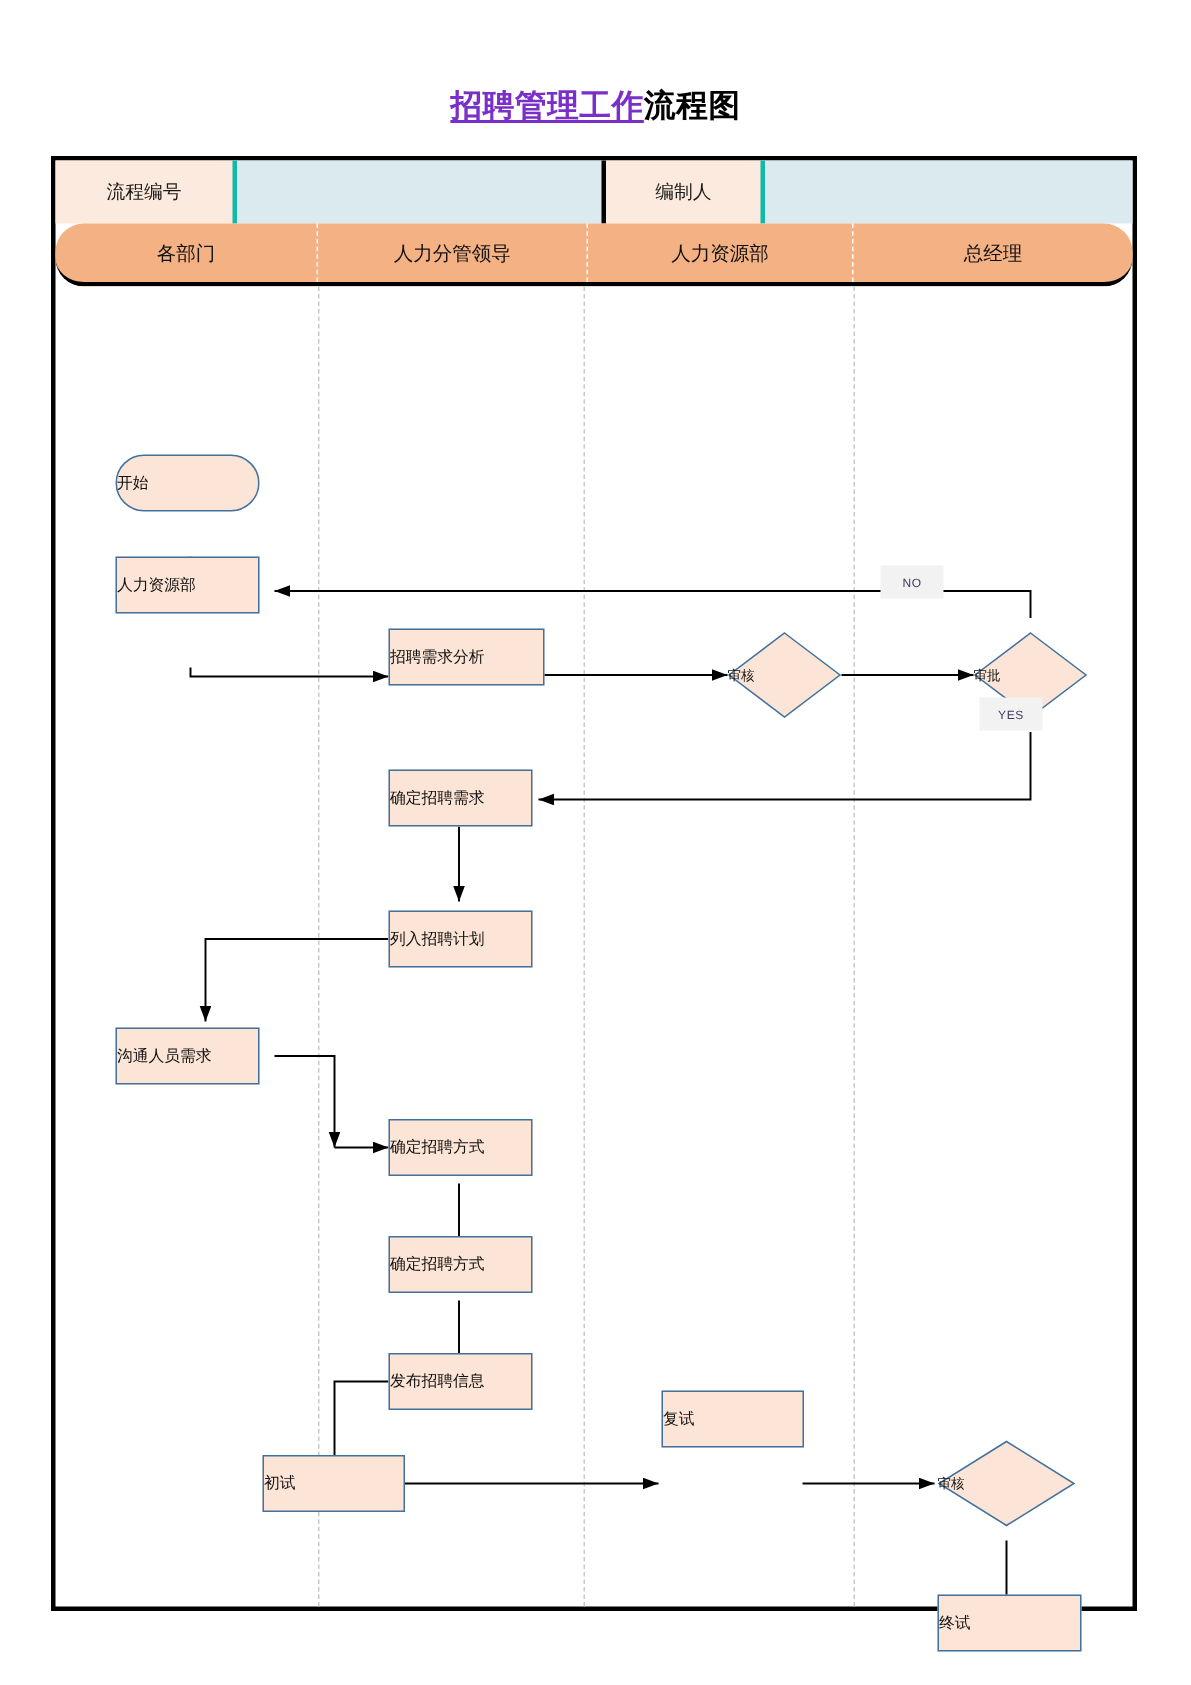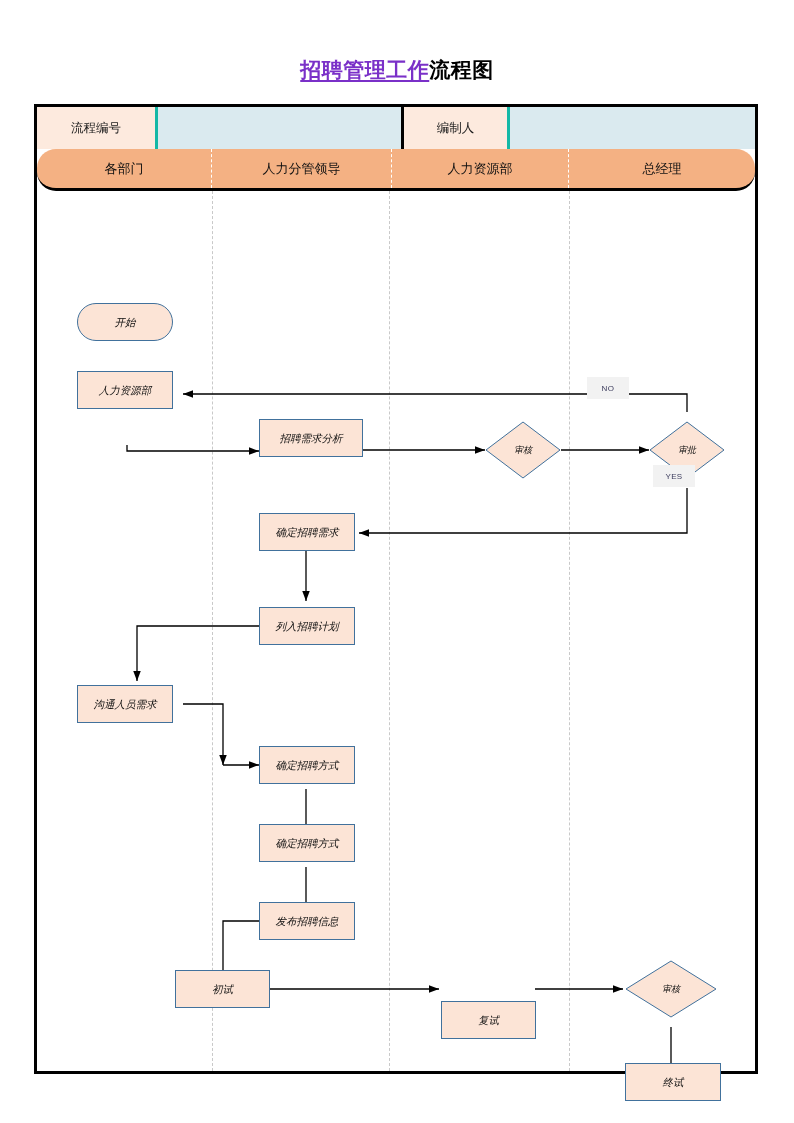--- a/index.html
+++ b/index.html
@@ -125,26 +125,24 @@
   }
 
   
   .node {
     position: absolute;
     background: #fce4d6;
     border: 1px solid #41719c;
     box-sizing: border-box;
     display: flex;
     align-items: center;
-    justify-content: center;
     font-size: 10.5px;
     color: #101010;
     text-align: center;
     line-height: 1.15;
-    font-style: italic;
   }
   .node.term {
     border-radius: 22px;
   }
   .node.diamond {
     background: transparent;
     border: none;
   }
   .diamond-shape {
     position: absolute;
@@ -301,21 +299,21 @@
     </div>
 
     <div class="node" style="left:222px; top:711px; width:96px; height:38px;">
       <span>发布招聘信息</span>
     </div>
 
     <div class="node" style="left:138px; top:779px; width:95px; height:38px;">
       <span>初试</span>
     </div>
 
-    <div class="node" style="left:404px; top:810px; width:95px; height:38px;">
+    <div class="node" style="left:404px; top:736px; width:95px; height:38px;">
       <span>复试</span>
     </div>
 
     <div class="node diamond" style="left:588px; top:769px; width:92px; height:58px;">
       <svg class="diamond-shape" viewBox="0 0 92 58" preserveAspectRatio="none">
         <polygon points="46,1 91,29 46,57 1,29" fill="#fce4d6" stroke="#41719c" stroke-width="1"></polygon>
       </svg>
       <span class="diamond-label">审核</span>
     </div>
 

